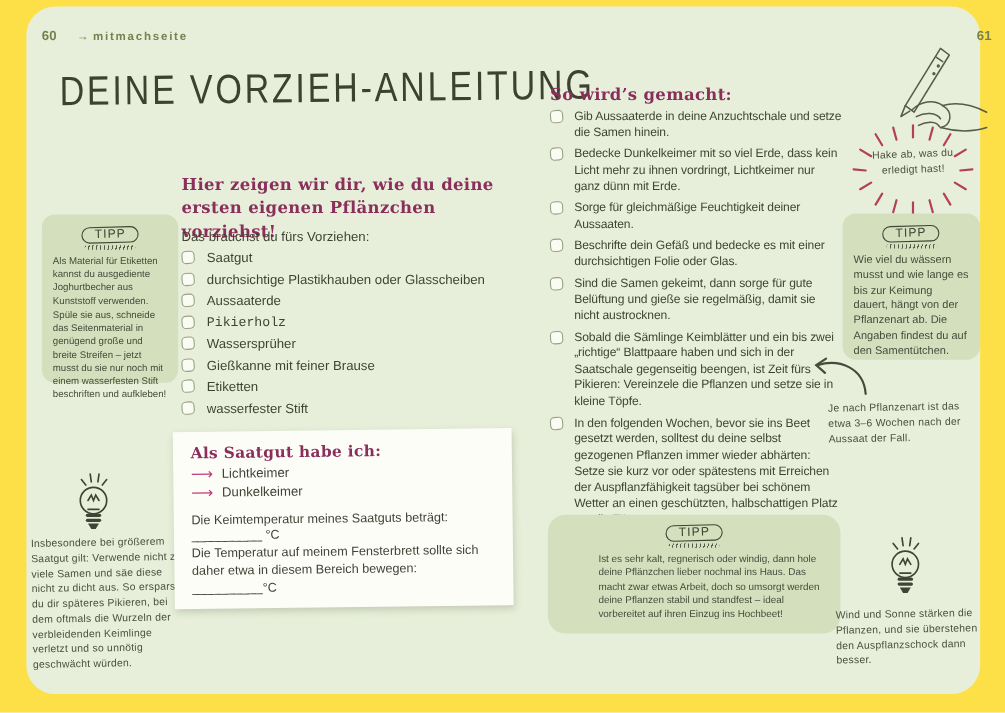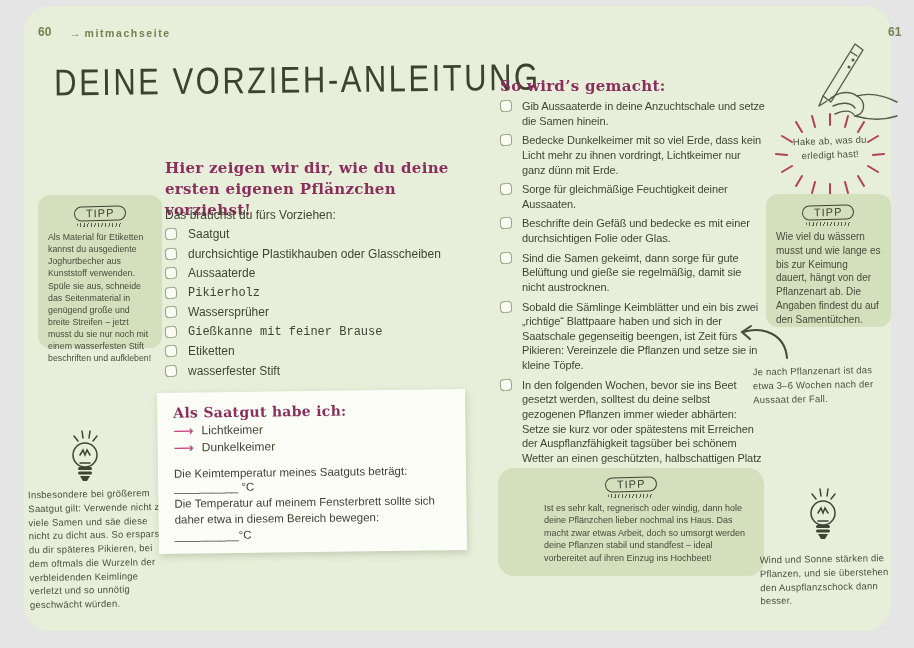--- a/index.html
+++ b/index.html
@@ -1,17 +1,17 @@
 <!DOCTYPE html>
 <html><head>
 <meta charset="utf-8">
 <style>
   * { margin:0; padding:0; box-sizing:border-box; }
   html,body { width:914px; height:648px; background:#ffffff; font-family:"Liberation Sans", sans-serif; }
-  #canvas { position:relative; width:914px; height:648px; overflow:hidden; background:#e5e5e5;padding-left:24px; }
+  #canvas { position:relative; width:914px; height:648px; overflow:hidden; background:#fde047;padding-left:24px; }
   .page { position:absolute; left:24px; top:6px; width:867px; height:625px; background:#e7efda; border-radius:26px; }
 
   .pgnum { position:absolute; font-size:12px; font-weight:bold; color:#75814f; }
   .seclabel { position:absolute; font-size:10.5px; font-weight:bold; letter-spacing:1.6px; color:#75814f; }
   .seclabel .arr { letter-spacing:0; margin-right:4px; }
 
   .title { position:absolute; left:54px; top:62px; width:420px; font-size:31px; letter-spacing:2.5px;
            color:#3c422f; transform:scaleY(1.2) rotate(-0.6deg); transform-origin:left top; white-space:nowrap; }
 
   .tipbox { position:absolute; background:#d3dfbd; border-radius:12px; padding:8px 10px 8px 10px; }
@@ -104,21 +104,21 @@
     <div class="check-row">
         <span class="chk"></span>
         <span class="body-text" style="font-size:12px;font-family:Liberation Mono, monospace;">Pikierholz</span>
       </div>
     <div class="check-row">
         <span class="chk"></span>
         <span class="body-text" style="font-size:12px;">Wassersprüher</span>
       </div>
     <div class="check-row">
         <span class="chk"></span>
-        <span class="body-text" style="font-size:12px;font-family:Liberation Mono, monospace;">Gießkanne mit feiner Brause</span>
+        <span class="body-text" style="font-size:12px;">Gießkanne mit feiner Brause</span>
       </div>
     <div class="check-row">
         <span class="chk"></span>
         <span class="body-text" style="font-size:12px;">Etiketten</span>
       </div>
     <div class="check-row">
         <span class="chk"></span>
         <span class="body-text" style="font-size:12px;text-align:right;">wasserfester Stift</span>
       </div>
   </div>

